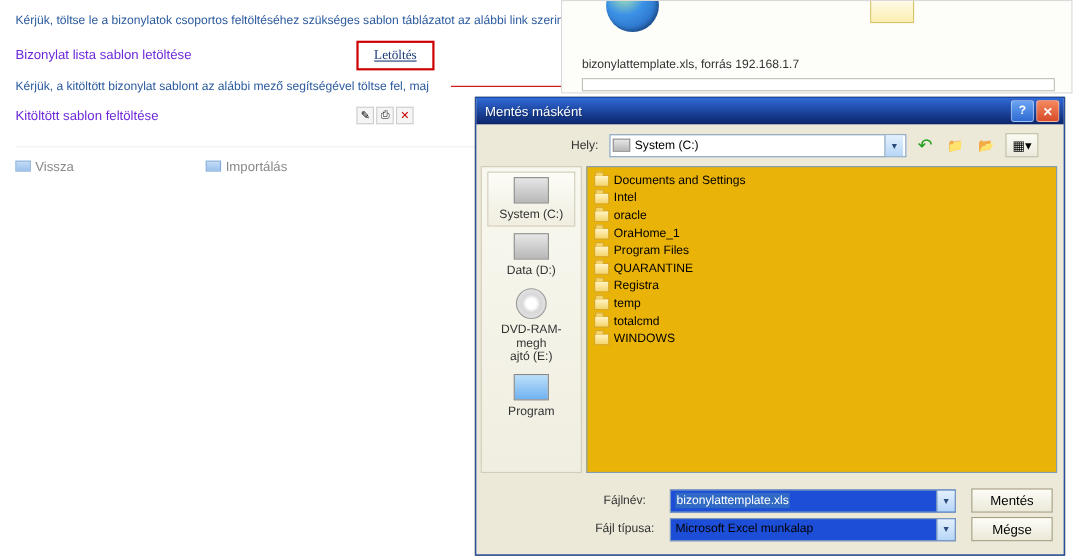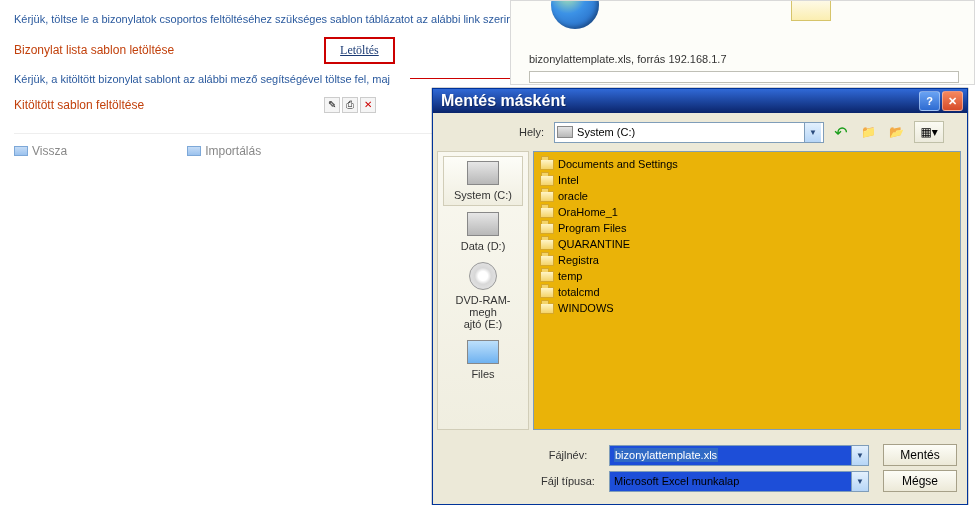--- a/index.html
+++ b/index.html
@@ -3,42 +3,42 @@
 <meta charset="utf-8">
 <style>
 * { box-sizing: border-box; margin: 0; padding: 0; }
 body { font-family: Tahoma, Arial, sans-serif; font-size: 11px; width: 975px; height: 505px; position: relative; background: #fff; overflow: hidden; }
 
 
 .page { position: absolute; top: 0; left: 0; width: 975px; height: 505px; }
 .page-inner { padding: 8px 14px; }
 .instruction { color: #2b5a9e; font-size: 11px; margin: 4px 0 10px 0; line-height: 1.35; }
 .row { display: flex; align-items: center; margin: 8px 0; font-size: 12px; }
-.row-label { color: #c2410c; }
+.row-label { color: #6d28d9; }
 .download-box { border: 2px solid #c00; padding: 4px 14px; margin-left: 150px; position: relative; font-family: Liberation Serif, serif; }
 .download-link { color: #1a3a74; text-decoration: underline; cursor: pointer; }
 .arrow-line { position: absolute; top: 78px; left: 410px; width: 110px; height: 1px; border-top: 1px solid #c00; }
 .arrow-head { position: absolute; top: 73px; left: 514px; width: 0; height: 0; border-left: 6px solid #c00; border-top: 5px solid transparent; border-bottom: 5px solid transparent; }
 .upload-icons { margin-left: 180px; display: inline-flex; gap: 2px; align-items: center; }
 .icon-sm { width: 16px; height: 16px; display: inline-flex; align-items: center; justify-content: center; border: 1px solid #ccc; background: #f5f5f5; font-size: 10px; }
 .nav-row { display: flex; gap: 120px; margin-top: 20px; border-top: 1px solid #eee; padding-top: 10px; }
 .nav-item { display: flex; align-items: center; gap: 4px; color: #888; font-size: 12px; }
 .folder-ic { width: 14px; height: 10px; background: linear-gradient(#c5dcf6, #9bc2ee); border: 1px solid #7da8d8; }
 
 
 .dl-top { position: absolute; top: 0; left: 510px; width: 465px; height: 85px; border: 1px solid #d9d9d9; background: #fdfdf9; overflow: hidden; }
 .globe { position: absolute; top: -20px; left: 40px; width: 48px; height: 48px; border-radius: 50%; background: radial-gradient(circle at 35% 30%, #aee8b0 0%, #3c92e6 40%, #1e5bb5 100%); box-shadow: inset -2px -2px 4px rgba(0,0,0,.3); }
 .open-folder { position: absolute; top: -10px; left: 280px; width: 40px; height: 30px; background: linear-gradient(#fff, #fbeeb1); border: 1px solid #d6c46a; }
 .dl-label { position: absolute; top: 52px; left: 18px; color: #333; font-size: 11px; }
 .dl-progress { position: absolute; top: 70px; left: 18px; width: 430px; height: 12px; border: 1px solid #bfbfb6; background: #fff; }
 
 
 .dialog { position: absolute; top: 88px; left: 432px; width: 536px; height: 417px; border: 1px solid #003399; background: #ece9d8; display: flex; flex-direction: column; box-shadow: 0 0 1px #000; }
 .titlebar { height: 24px; background: linear-gradient(to bottom, #3069d6 0%, #0a246a 100%); color: #fff; display: flex; align-items: center; padding: 0 4px; }
-.titlebar-text { font-weight: bold; font-size: 16px; padding-left: 4px; text-shadow: 1px 1px 0 rgba(0,0,0,.3); flex: 1; }
+.titlebar-text { font-weight: normal; font-size: 12px; padding-left: 4px; text-shadow: 1px 1px 0 rgba(0,0,0,.3); flex: 1; }
 .tb-btn { width: 21px; height: 20px; margin-left: 2px; border-radius: 3px; display: flex; align-items: center; justify-content: center; font-size: 11px; font-weight: bold; border: 1px solid rgba(255,255,255,.4); }
 .tb-help { background: linear-gradient(#6aa3f3, #2e6bd1); color: #fff; }
 .tb-close { background: linear-gradient(#f6885e, #d64c2a); color: #fff; }
 
 .dlg-body { flex: 1; display: flex; padding: 8px 6px 4px 4px; gap: 4px; position: relative; }
 .top-row { position: absolute; top: 8px; left: 70px; right: 10px; display: flex; align-items: center; gap: 6px; }
 .top-lbl { color: #333; margin-right: 4px; margin-left: 16px; }
 .loc-select { flex: 0 0 270px; height: 21px; border: 1px solid #7f9db9; background: #fff; display: flex; align-items: center; padding: 0 2px; }
 .hdd-ic { width: 16px; height: 12px; background: linear-gradient(#e6e6e6,#b8b8b8); border: 1px solid #888; margin-right: 4px; }
 .loc-dd { width: 17px; height: 19px; background: linear-gradient(#e3f0fd,#b7d6f7); border-left: 1px solid #7f9db9; margin-left: auto; display: flex; align-items: center; justify-content: center; font-size: 8px; color: #2a4b7c; }
@@ -144,21 +144,21 @@
         <div class="place-ic"></div>
         <div>Data (D:)</div>
       </div>
       <div class="place">
         <div class="place-ic dvd"></div>
         <div style="white-space:pre-line;">DVD-RAM-megh
 ajtó (E:)</div>
       </div>
       <div class="place">
         <div class="place-ic desk"></div>
-        <div>Files</div>
+        <div>Program</div>
       </div>
     </div>
 
     <div class="filelist" id="filelist">
         <div class="fl-item">
           <span class="fld"></span>
           <span>Documents and Settings</span>
         </div>
         <div class="fl-item">
           <span class="fld"></span>

